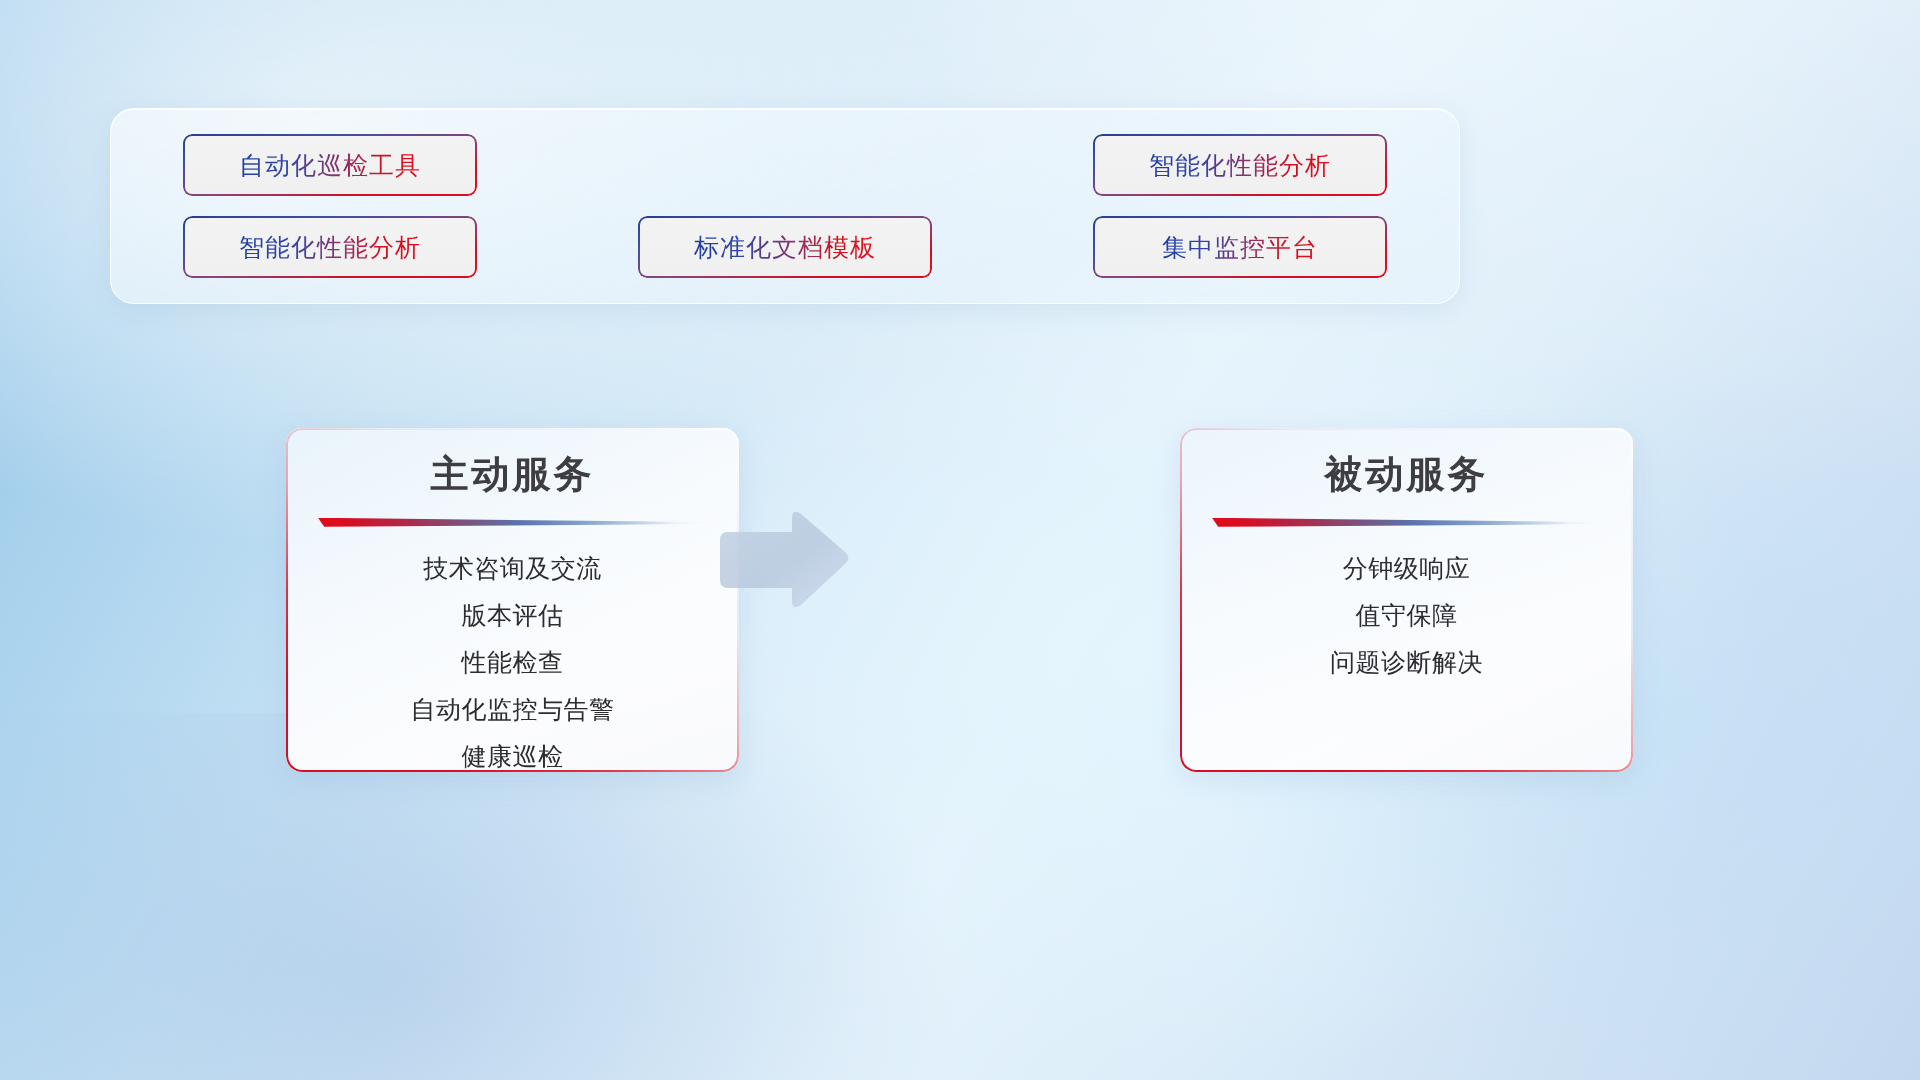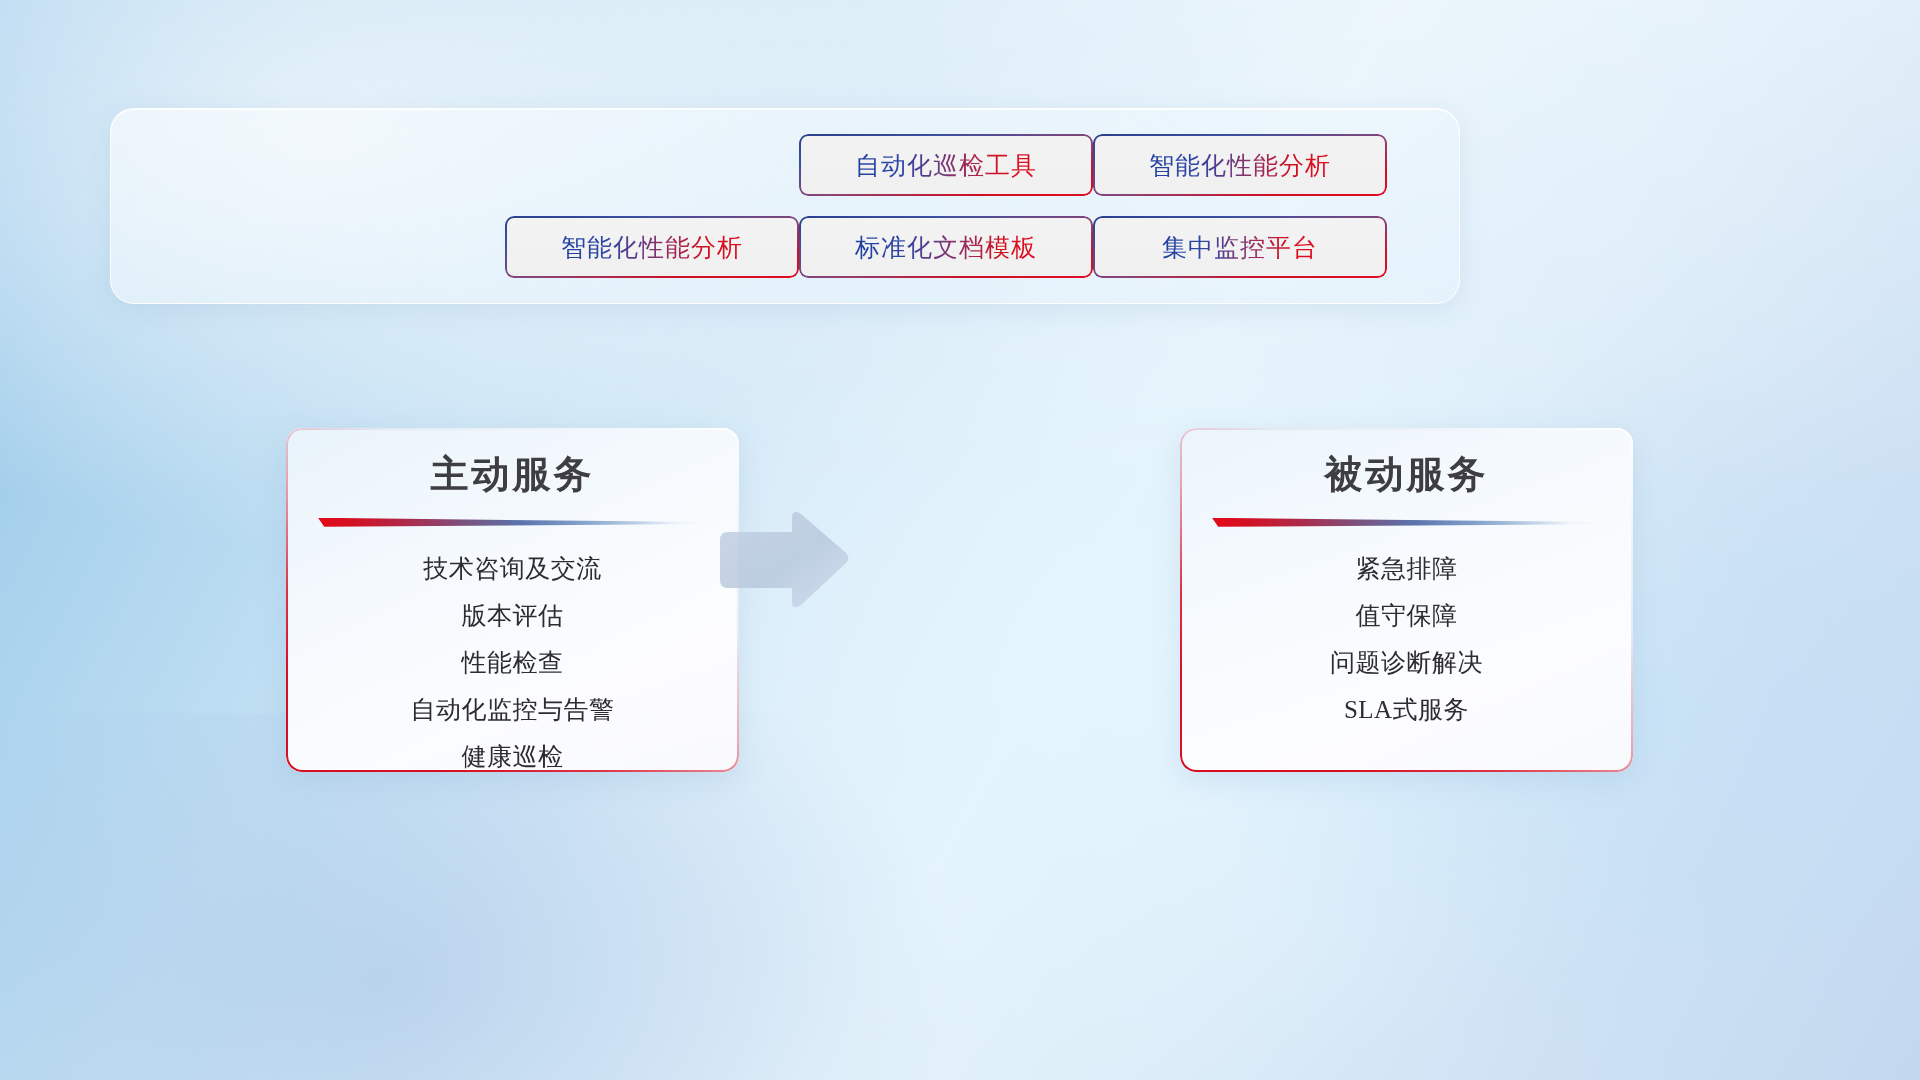--- a/index.html
+++ b/index.html
@@ -56,21 +56,21 @@
         rgba(238,247,254,.42) 70%,
         rgba(232,244,253,.50) 100%);
     border:1px solid rgba(255,255,255,.85);
     box-shadow:0 6px 26px rgba(120,155,195,.16), inset 0 1px 0 rgba(255,255,255,.9);
     z-index:2;
     display:flex;flex-direction:column;
     justify-content:center;
     padding:0 72px;
     box-sizing:border-box;
   }
-  .pill-row{display:flex;justify-content:flex-end;font-family:Liberation Serif, serif;}
+  .pill-row{display:flex;justify-content:space-between;font-family:Liberation Serif, serif;}
   .pill-row + .pill-row{margin-top:20px;}
 
   .pill{
     position:relative;
     width:294px;height:62px;
     border-radius:9px;
     background:linear-gradient(180deg,#f3f3f4 0%,#f0f0f1 100%);
     display:flex;align-items:center;justify-content:center;
     box-sizing:border-box;
   }
@@ -230,18 +230,17 @@
   </defs>
   <path d="M4 32 Q4 24 12 24 L76 24 L76 10 Q76 0 85 6 L129 44 Q136 50 129 56 L85 97 Q76 103 76 93 L76 80 L12 80 Q4 80 4 72 Z" fill="url(#arrGrad)"></path>
 </svg>
 
 <div class="main-card" id="card-passive">
   <div class="card-title">被动服务</div>
   <div class="card-divider">
     <div class="bar"></div>
   </div>
   <div class="card-list">
-    <div class="card-list-item">紧急排障</div>
+    <div class="card-list-item">分钟级响应</div>
     <div class="card-list-item">值守保障</div>
     <div class="card-list-item">问题诊断解决</div>
-    <div class="card-list-item">SLA式服务</div>
   </div>
 </div>
 
 </body></html>

